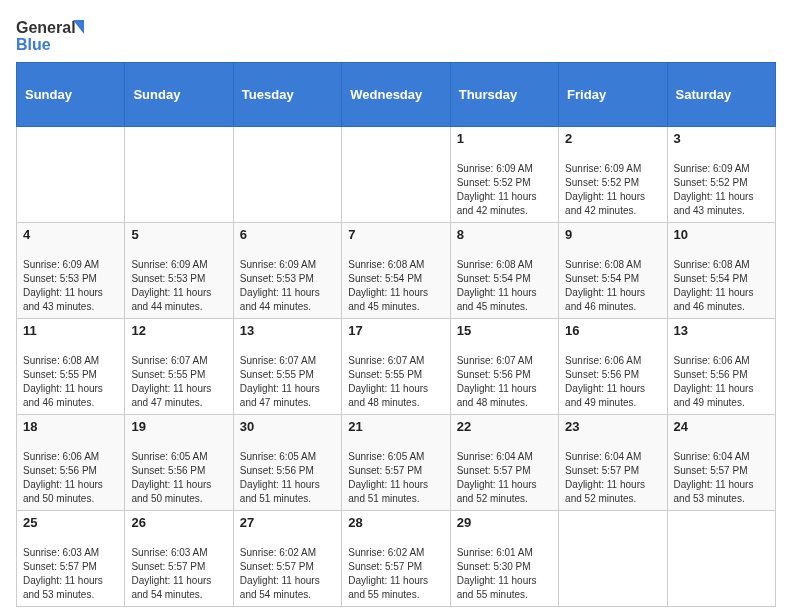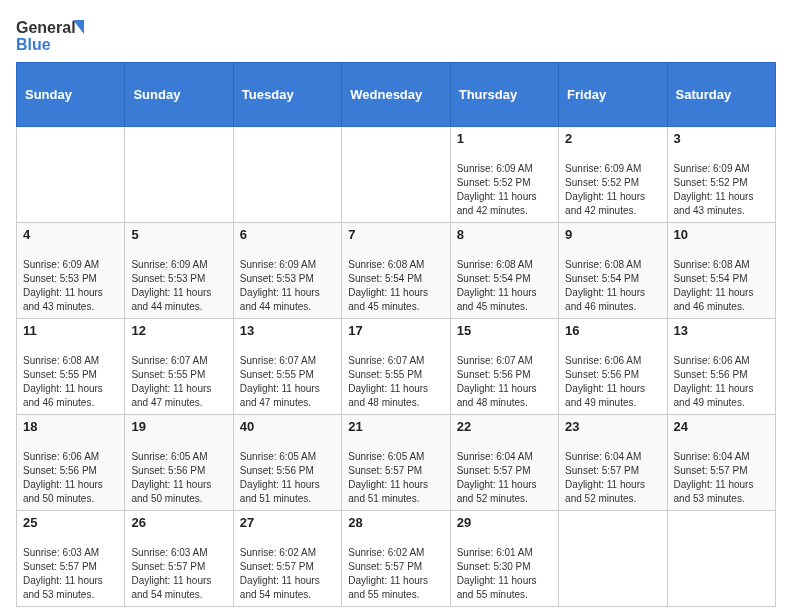--- a/index.html
+++ b/index.html
@@ -227,21 +227,21 @@
 Sunset: 5:56 PM
 Daylight: 11 hours and 50 minutes.</div>
         </td>
         <td>
           <span class="day-number">19</span>
           <div class="day-info" style="white-space: pre-line;">Sunrise: 6:05 AM
 Sunset: 5:56 PM
 Daylight: 11 hours and 50 minutes.</div>
         </td>
         <td>
-          <span class="day-number">40</span>
+          <span class="day-number">30</span>
           <div class="day-info" style="white-space: pre-line;">Sunrise: 6:05 AM
 Sunset: 5:56 PM
 Daylight: 11 hours and 51 minutes.</div>
         </td>
         <td>
           <span class="day-number">21</span>
           <div class="day-info" style="white-space: pre-line;">Sunrise: 6:05 AM
 Sunset: 5:57 PM
 Daylight: 11 hours and 51 minutes.</div>
         </td>

